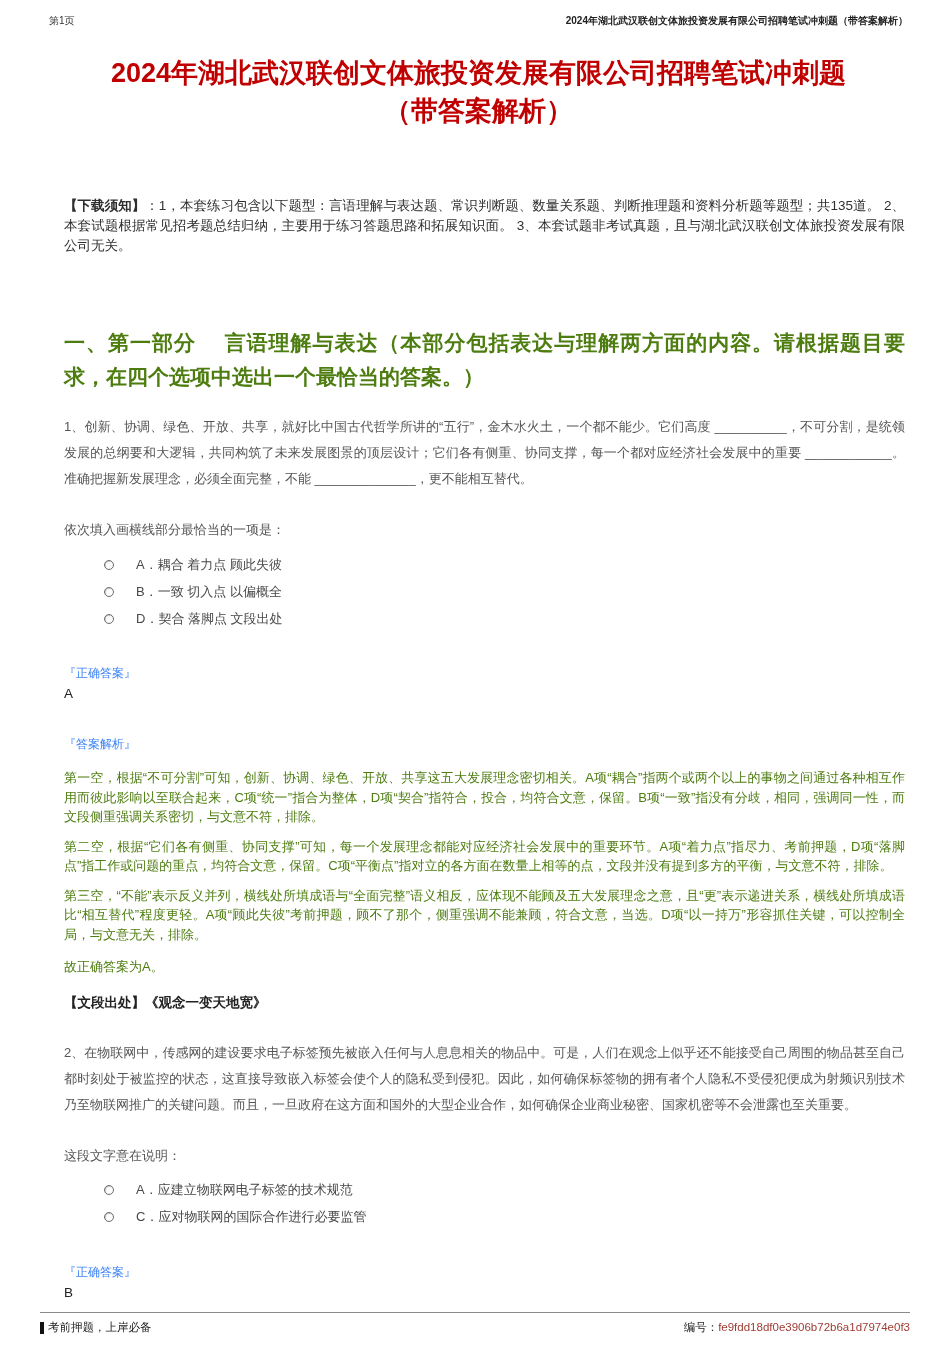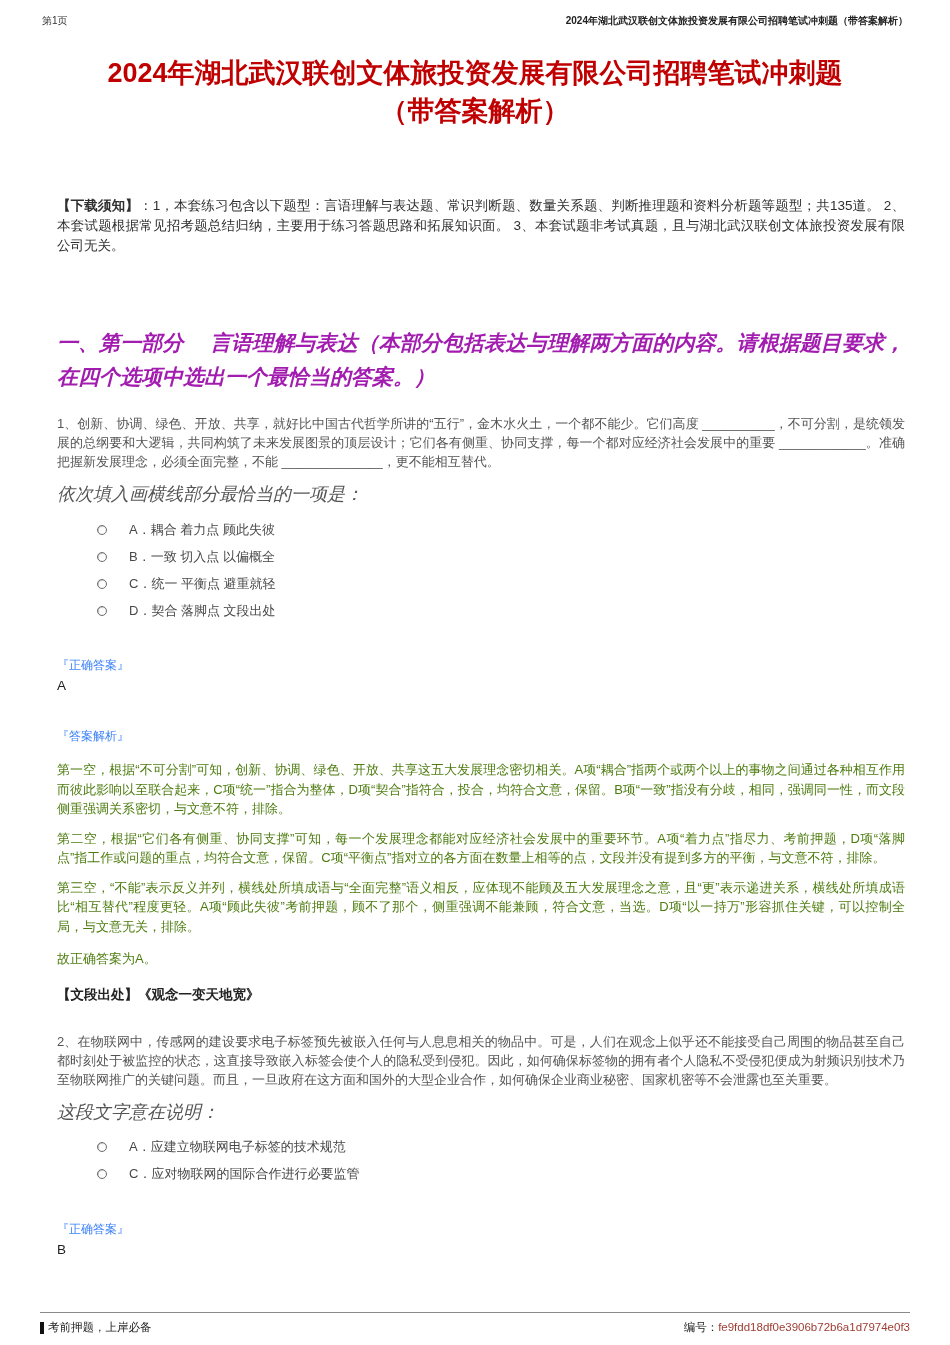--- a/index.html
+++ b/index.html
@@ -6,20 +6,21 @@
   html, body { background: #ffffff; }
   body { font-family: "Liberation Sans", "DejaVu Sans", sans-serif; }
 
   .page {
     position: relative;
     width: 950px;
     height: 1345px;
     margin: 0 auto;
     background: #ffffff;
     overflow: hidden;
+    padding-left: 7px;
   }
 
   .page-header {
     display: flex;
     justify-content: space-between;
     align-items: flex-start;
     padding: 14px 42px 0 42px;
     font-size: 10px;
     color: #333333;
   }
@@ -44,38 +45,36 @@
     color: #2f2f2f;
     text-align: justify;
   }
   .notice b { font-weight: 700; }
 
   .section-heading {
     margin-top: 70px;
     font-size: 21px;
     line-height: 34px;
     font-weight: 700;
-    color: #a21caf;
-    text-align: justify;
-    font-style: italic;
+    color: #4d7c0f;
+    text-align: justify;
   }
 
   .stem {
     margin-top: 20px;
     font-size: 13px;
-    line-height: 19px;
+    line-height: 26px;
     color: #555555;
     text-align: justify;
   }
   .prompt {
-    margin-top: 14px;
-    font-size: 18px;
+    margin-top: 28px;
+    font-size: 13px;
     line-height: 19px;
     color: #555555;
-    font-style: italic;
   }
 
   .options { margin-top: 12px; padding-left: 40px; }
   .option {
     display: flex;
     align-items: center;
     height: 27px;
     cursor: default;
     gap: 13px;
   }
@@ -173,24 +172,20 @@
         <div class="option">
           <span class="radio"></span>
           <span class="option-text">A．耦合 着力点 顾此失彼</span>
         </div>
         <div class="option">
           <span class="radio"></span>
           <span class="option-text">B．一致 切入点 以偏概全</span>
         </div>
         <div class="option">
           <span class="radio"></span>
-          <span class="option-text">C．统一 平衡点 避重就轻</span>
-        </div>
-        <div class="option">
-          <span class="radio"></span>
           <span class="option-text">D．契合 落脚点 文段出处</span>
         </div>
       </div>
 
       <p class="answer-label">『正确答案』</p>
       <p class="answer-value">A</p>
       <p class="answer-label">『答案解析』</p>
 
       <p class="analysis first">第一空，根据“不可分割”可知，创新、协调、绿色、开放、共享这五大发展理念密切相关。A项“耦合”指两个或两个以上的事物之间通过各种相互作用而彼此影响以至联合起来，C项“统一”指合为整体，D项“契合”指符合，投合，均符合文意，保留。B项“一致”指没有分歧，相同，强调同一性，而文段侧重强调关系密切，与文意不符，排除。</p>
       <p class="analysis">第二空，根据“它们各有侧重、协同支撑”可知，每一个发展理念都能对应经济社会发展中的重要环节。A项“着力点”指尽力、考前押题，D项“落脚点”指工作或问题的重点，均符合文意，保留。C项“平衡点”指对立的各方面在数量上相等的点，文段并没有提到多方的平衡，与文意不符，排除。</p>

